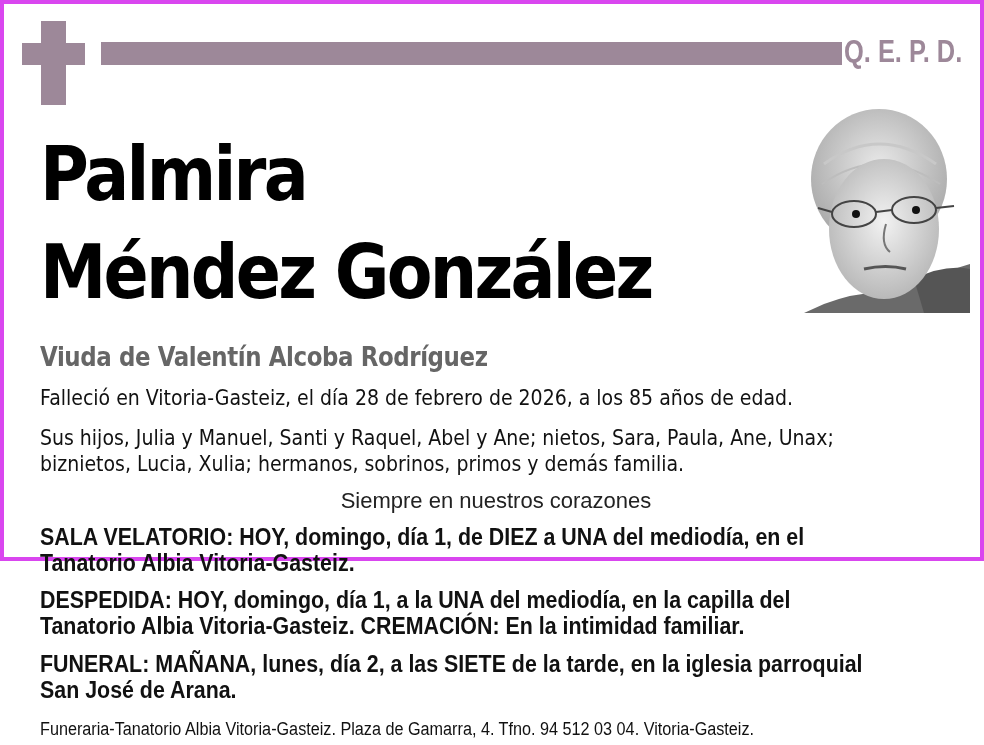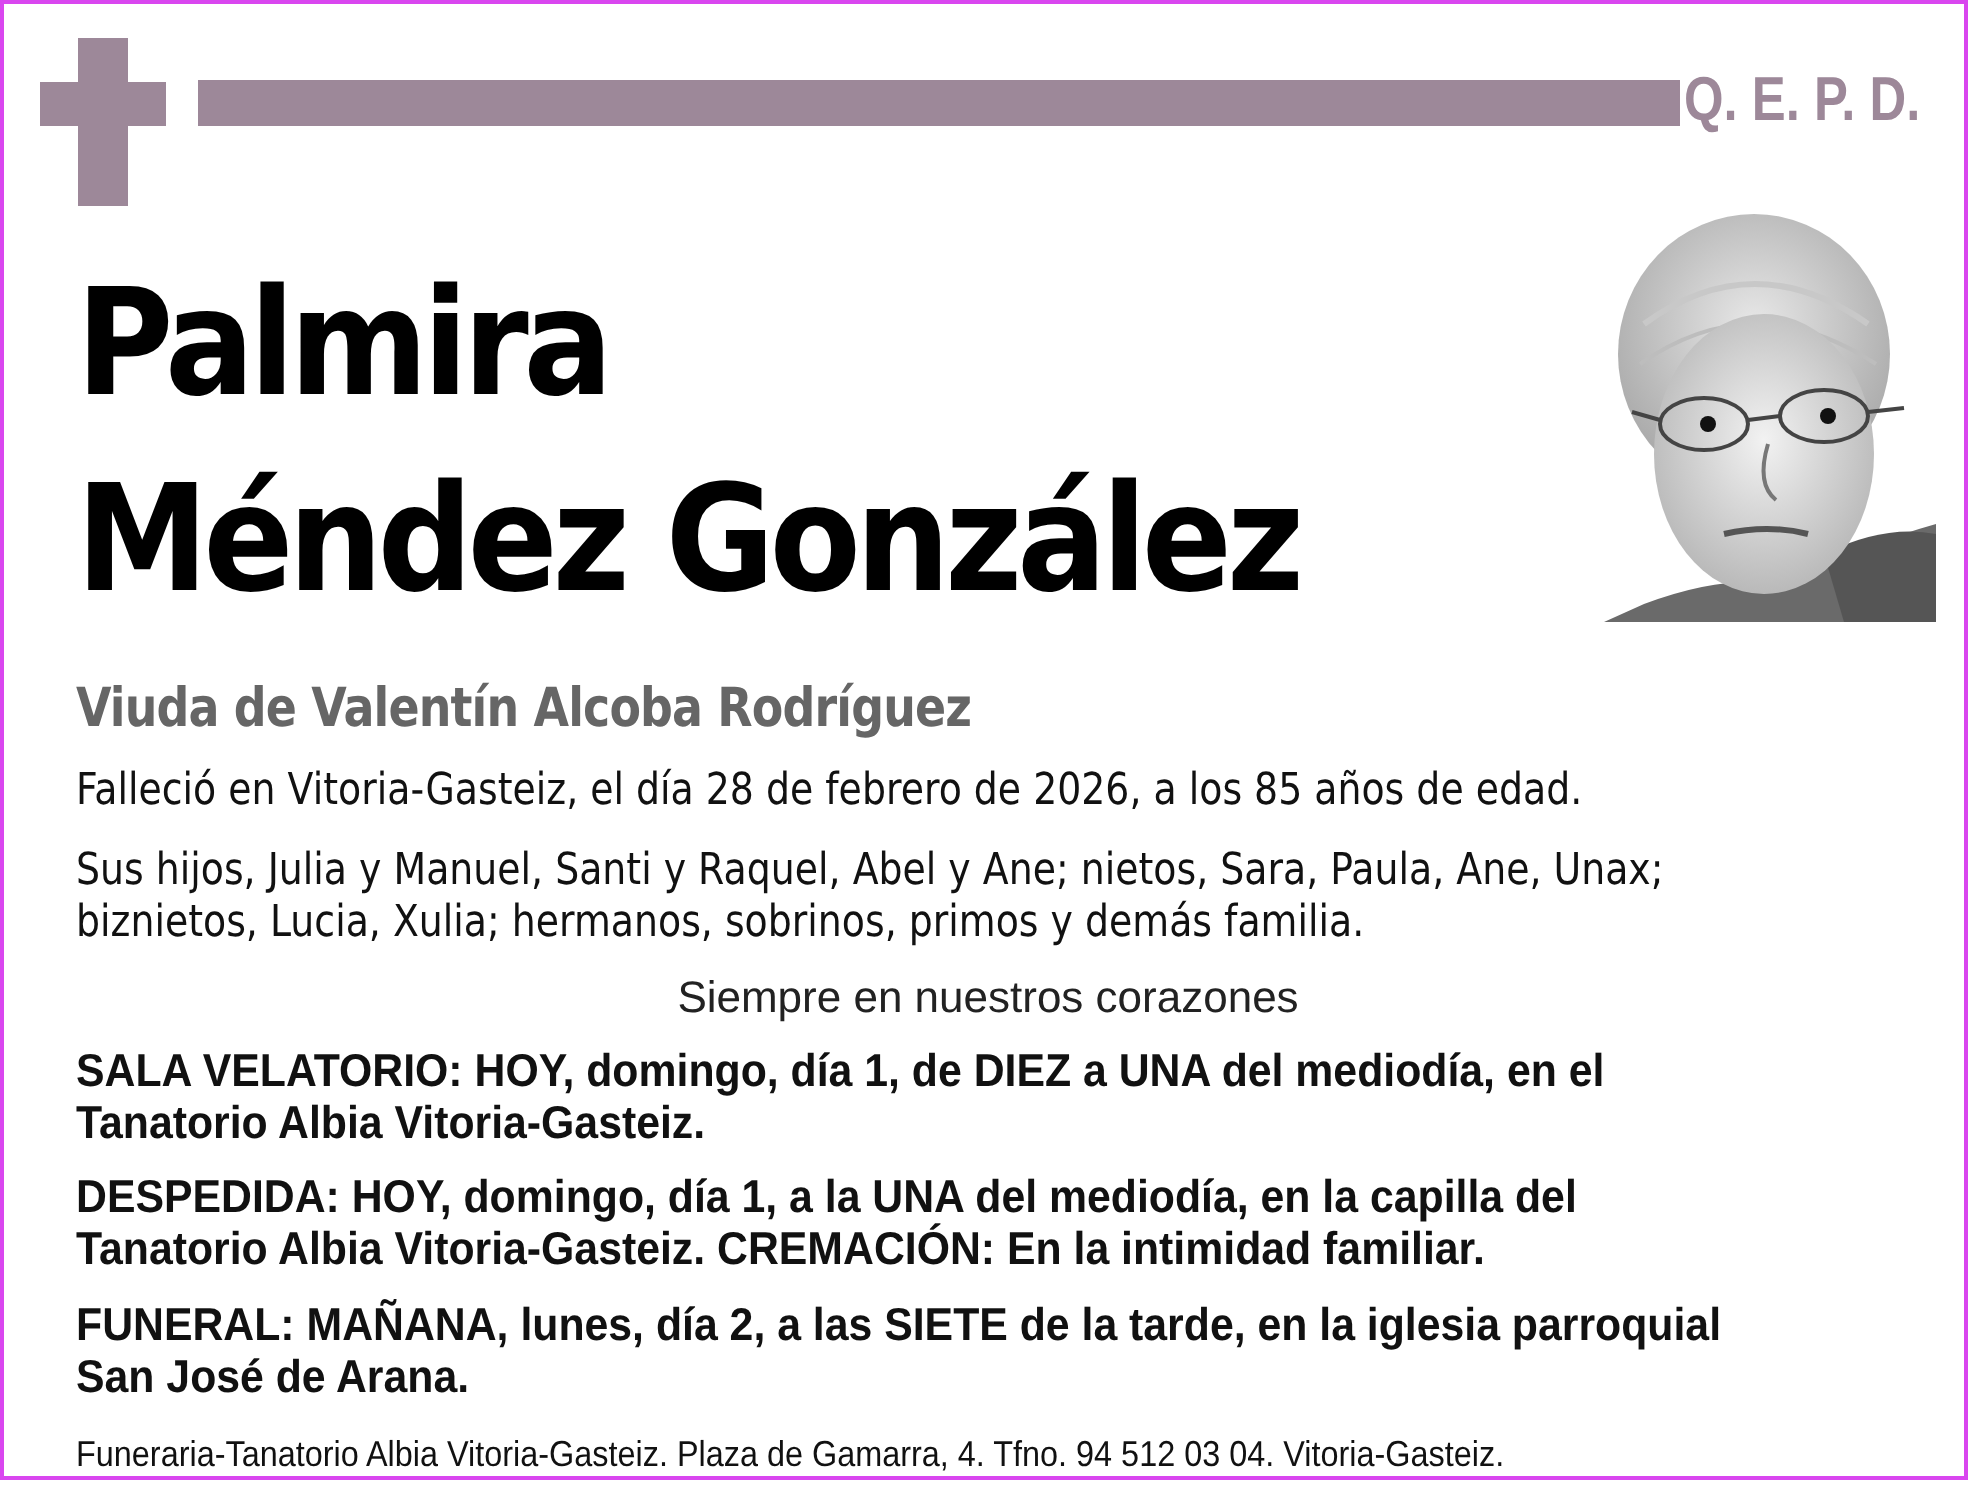--- a/index.html
+++ b/index.html
@@ -1,21 +1,21 @@
 <!DOCTYPE html>
 <html><head>
 <meta charset="utf-8">
 <style>
   html, body { margin: 0; padding: 0; background: #fff; }
   body { width: 984px; height: 745px; overflow: hidden; }
   .notice {
     position: relative;
     box-sizing: border-box;
-    width: 984px; height: 740px;
-    border: 2px solid #d946ef;
+    width: 984px; height: 561px;
+    border: 4px solid #d946ef;
     background: #fff;
     font-family: "DejaVu Sans Condensed", "Liberation Sans Narrow", "Liberation Sans", sans-serif;
     color: #111;
   }
   .cross-v { position: absolute; left: 37px; top: 17px; width: 25px; height: 84px; background: #9d8899; }
   .cross-h { position: absolute; left: 18px; top: 39px; width: 63px; height: 22px; background: #9d8899; }
   .bar { position: absolute; left: 97px; top: 38px; width: 741px; height: 23px; background: #9d8899; }
   .qepd {
     position: absolute; left: 840px; top: 30px;
     font-family: "Liberation Sans Narrow", "Liberation Sans", sans-serif;

